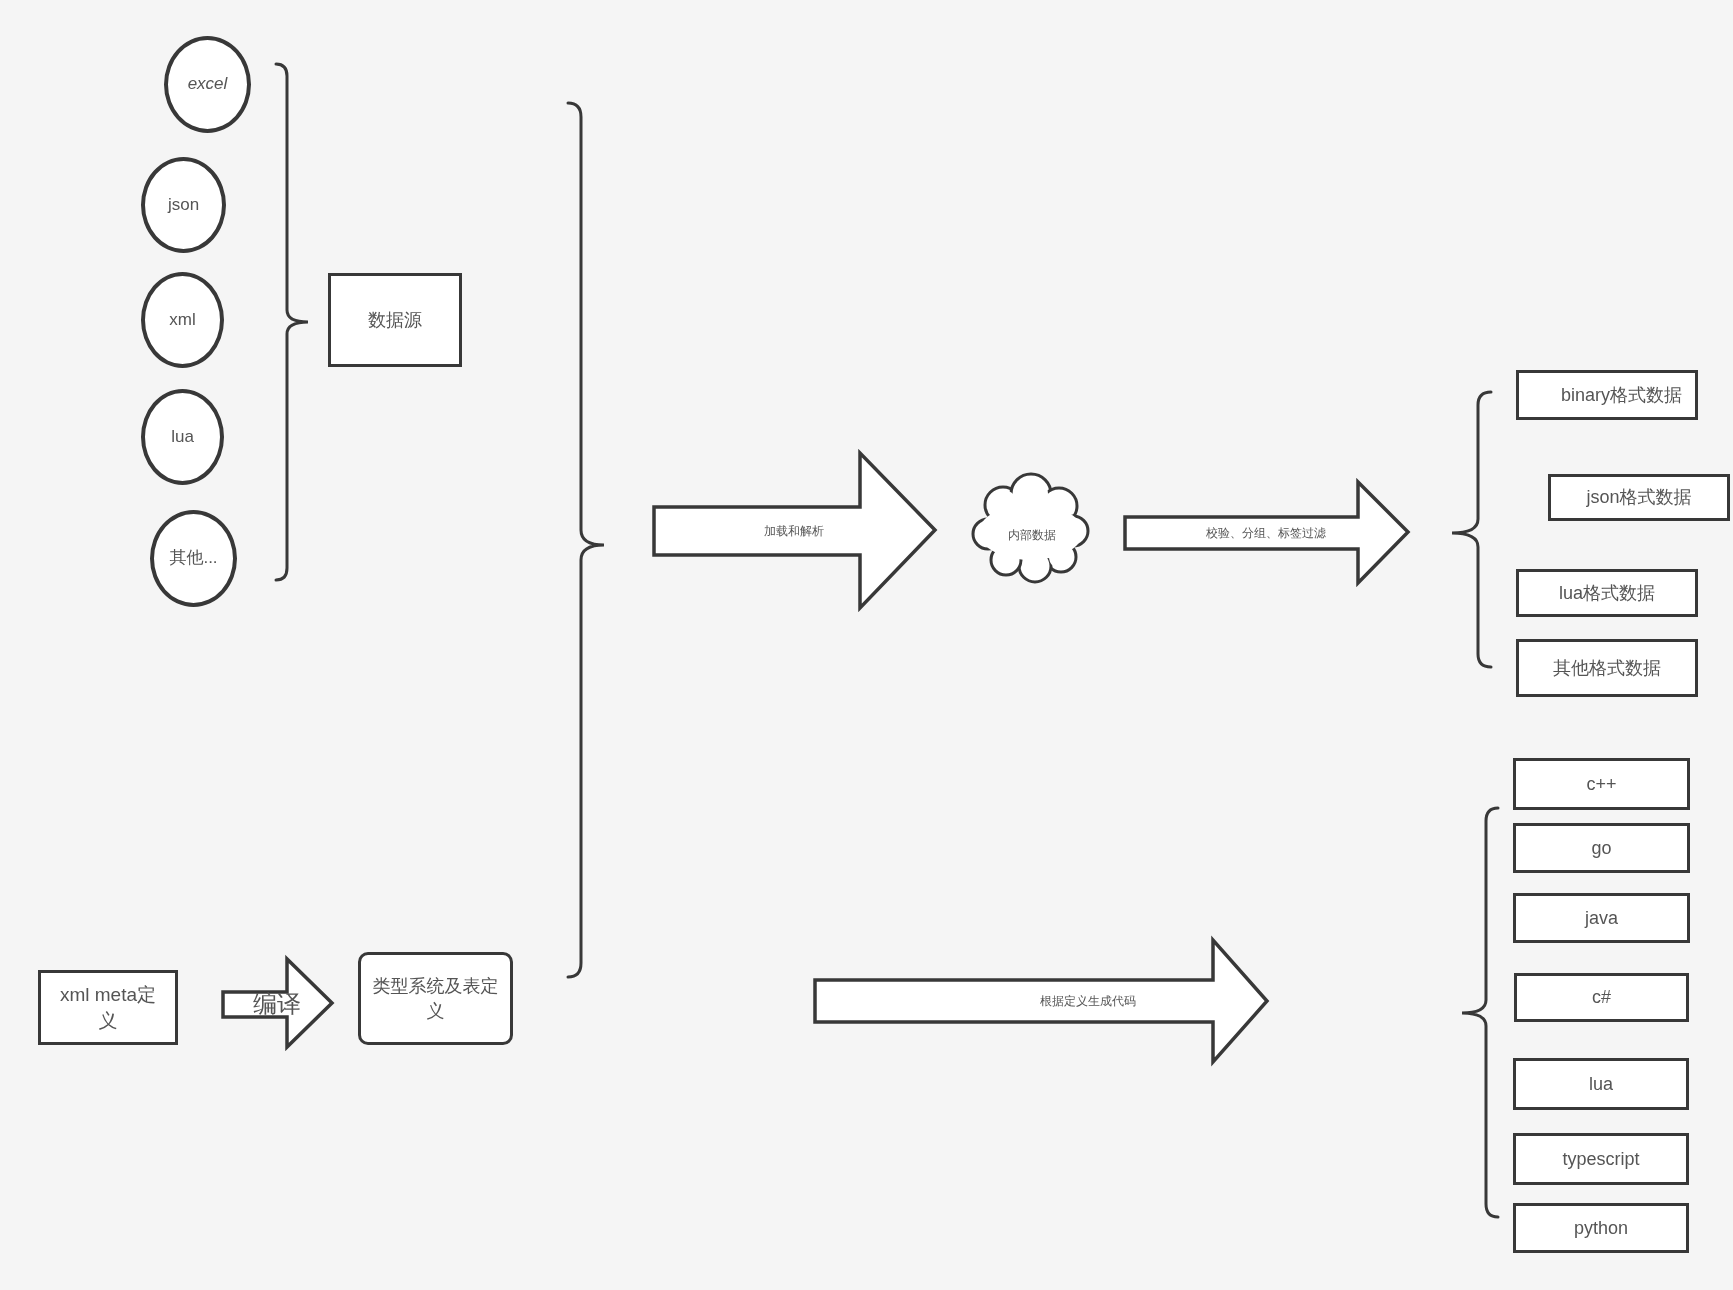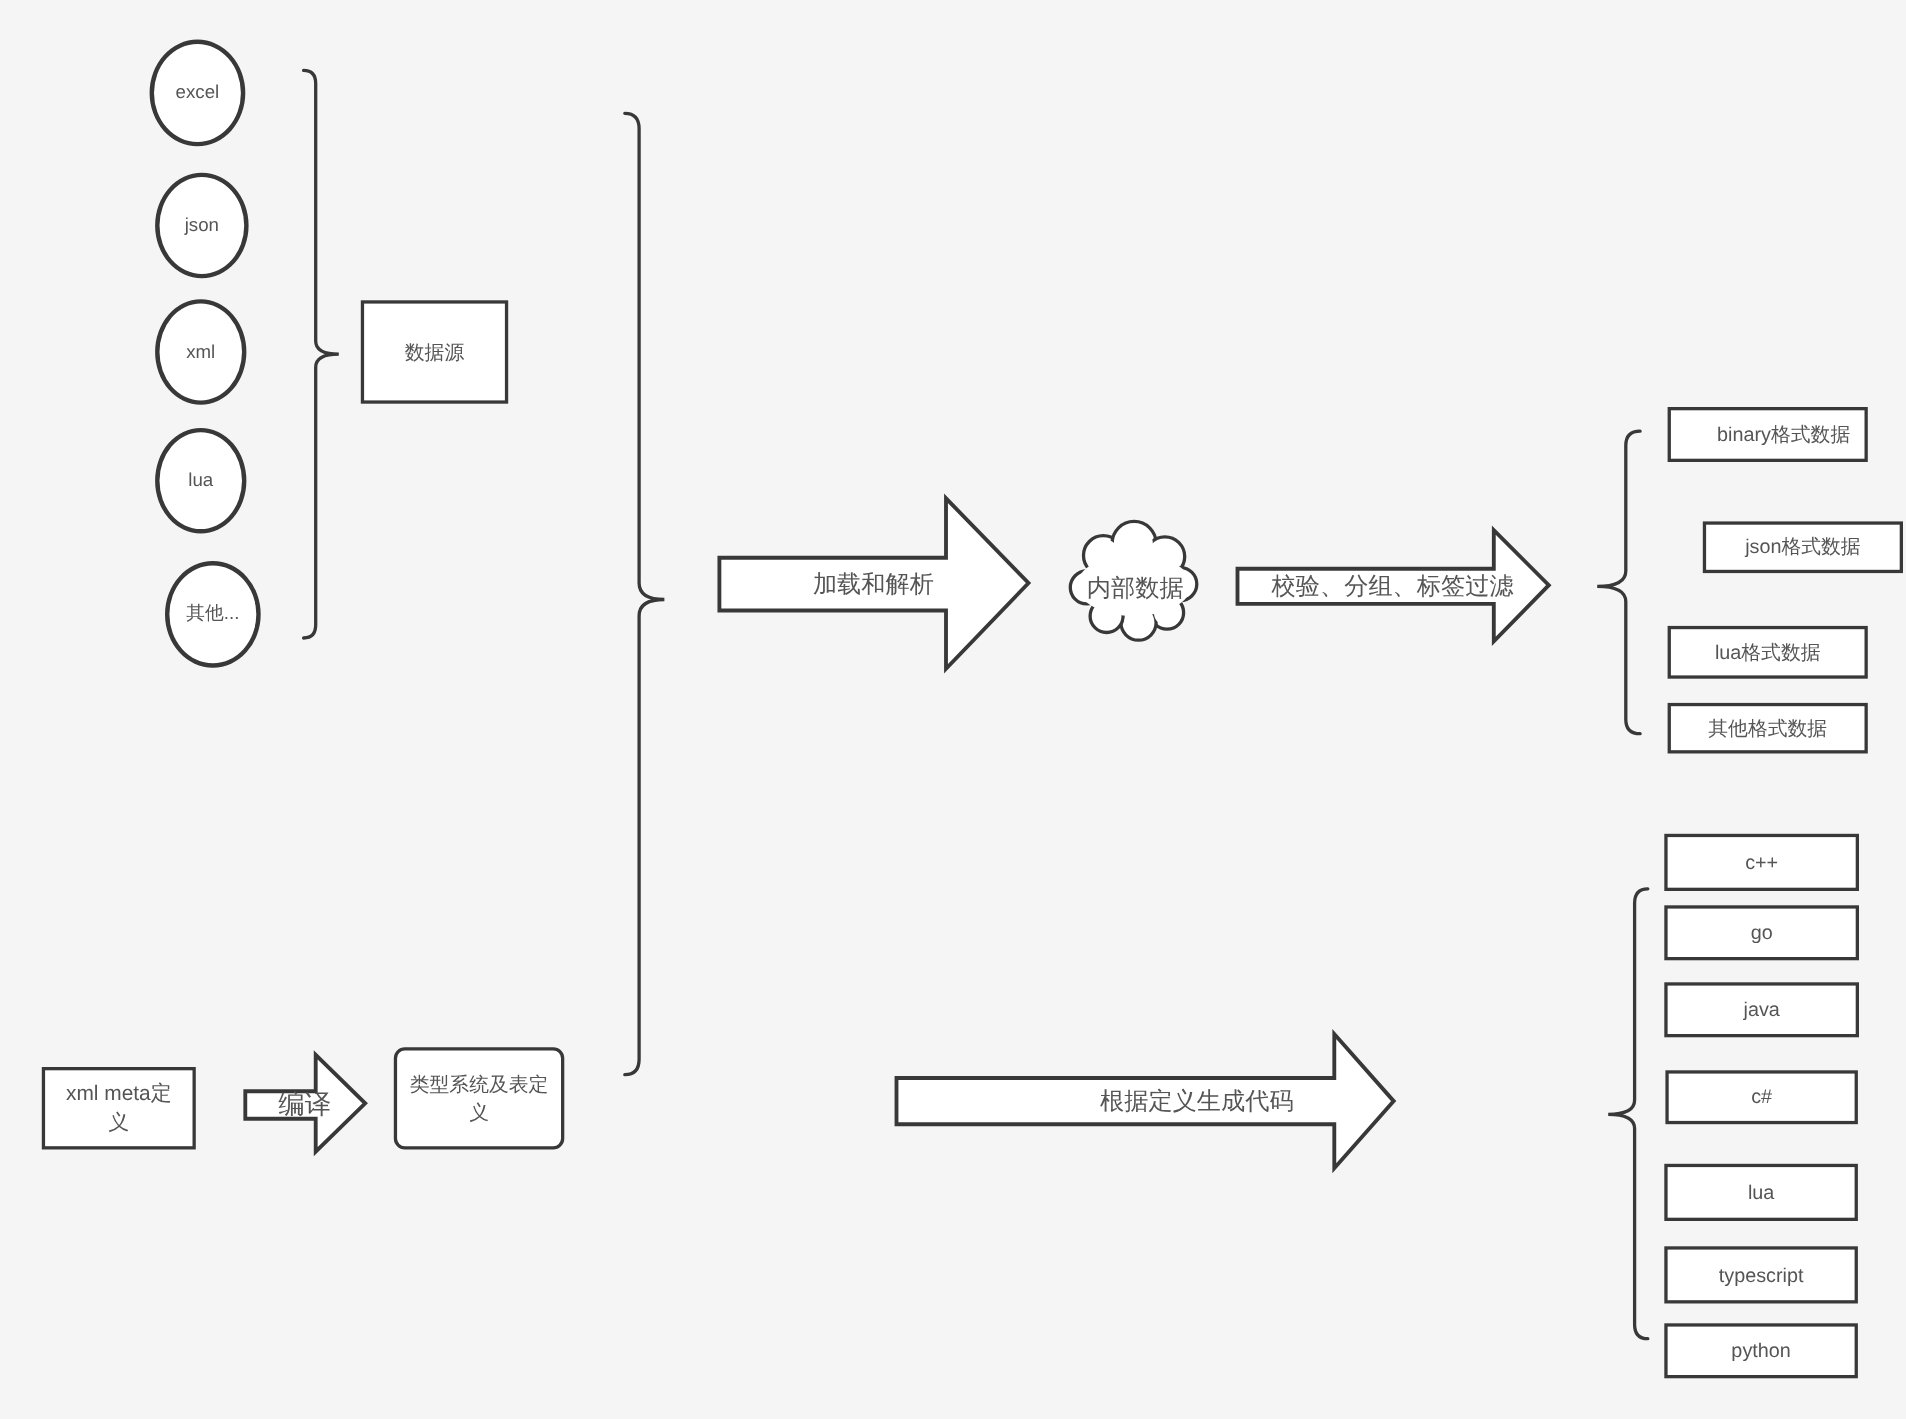--- a/index.html
+++ b/index.html
@@ -27,21 +27,21 @@
     border-radius:50%;
     border-width:4px;
     font-size:17px;
   }
   .rounded{border-radius:10px;align-items:center;}
   .wrapbox{padding:4px 10px;}
   .floatlabel{
     position:absolute;
     transform:translate(-50%,-50%);
     white-space:nowrap;
-    font-size:22px;
+    font-size:12px;
     color:#555555;
     text-align:center;
   }
   .brace{fill:none;stroke:#383838;stroke-width:3;stroke-linecap:round;}
   .fatarrow{fill:#ffffff;stroke:#383838;stroke-width:3.5;stroke-linejoin:miter;}
   .cloudstroke{fill:#ffffff;stroke:#383838;stroke-width:3;}
   .cloudfill{fill:#ffffff;stroke:none;}
 </style>
 </head>
 <body>
@@ -80,21 +80,21 @@
       <circle class="cloudfill" cx="1059" cy="506" r="15"></circle>
       <circle class="cloudfill" cx="1073" cy="531" r="12"></circle>
       <circle class="cloudfill" cx="1061" cy="557" r="12"></circle>
       <circle class="cloudfill" cx="1035" cy="566" r="13"></circle>
       <circle class="cloudfill" cx="1006" cy="560" r="12"></circle>
       <circle class="cloudfill" cx="988" cy="534" r="12"></circle>
       <ellipse class="cloudfill" cx="1031" cy="532" rx="52" ry="28"></ellipse>
     </g>
   </svg>
 
-  <div class="node ellipse" style="left:136px;top:36px;width:87px;height:97px;">
+  <div class="node ellipse" style="left:164px;top:36px;width:87px;height:97px;font-style:italic;">
     <span>excel</span>
   </div>
   <div class="node ellipse" style="left:141px;top:157px;width:85px;height:96px;">
     <span>json</span>
   </div>
   <div class="node ellipse" style="left:141px;top:272px;width:83px;height:96px;">
     <span>xml</span>
   </div>
   <div class="node ellipse" style="left:141px;top:389px;width:83px;height:96px;">
     <span>lua</span>
@@ -115,21 +115,21 @@
 
   <div class="node" style="left:1516px;top:370px;width:182px;height:50px;padding-left:29px;">
     <span>binary格式数据</span>
   </div>
   <div class="node" style="left:1516px;top:474px;width:182px;height:47px;margin-left:32px;">
     <span>json格式数据</span>
   </div>
   <div class="node" style="left:1516px;top:569px;width:182px;height:48px;">
     <span>lua格式数据</span>
   </div>
-  <div class="node" style="left:1516px;top:639px;width:182px;height:46px;">
+  <div class="node" style="left:1516px;top:639px;width:182px;height:58px;">
     <span>其他格式数据</span>
   </div>
 
   <div class="node wrapbox" style="left:38px;top:970px;width:140px;height:75px;font-size:19px;">
     <span>xml meta定义</span>
   </div>
 
   <div class="node rounded wrapbox" style="left:358px;top:952px;width:155px;height:93px;">
     <span>类型系统及表定义</span>
   </div>

